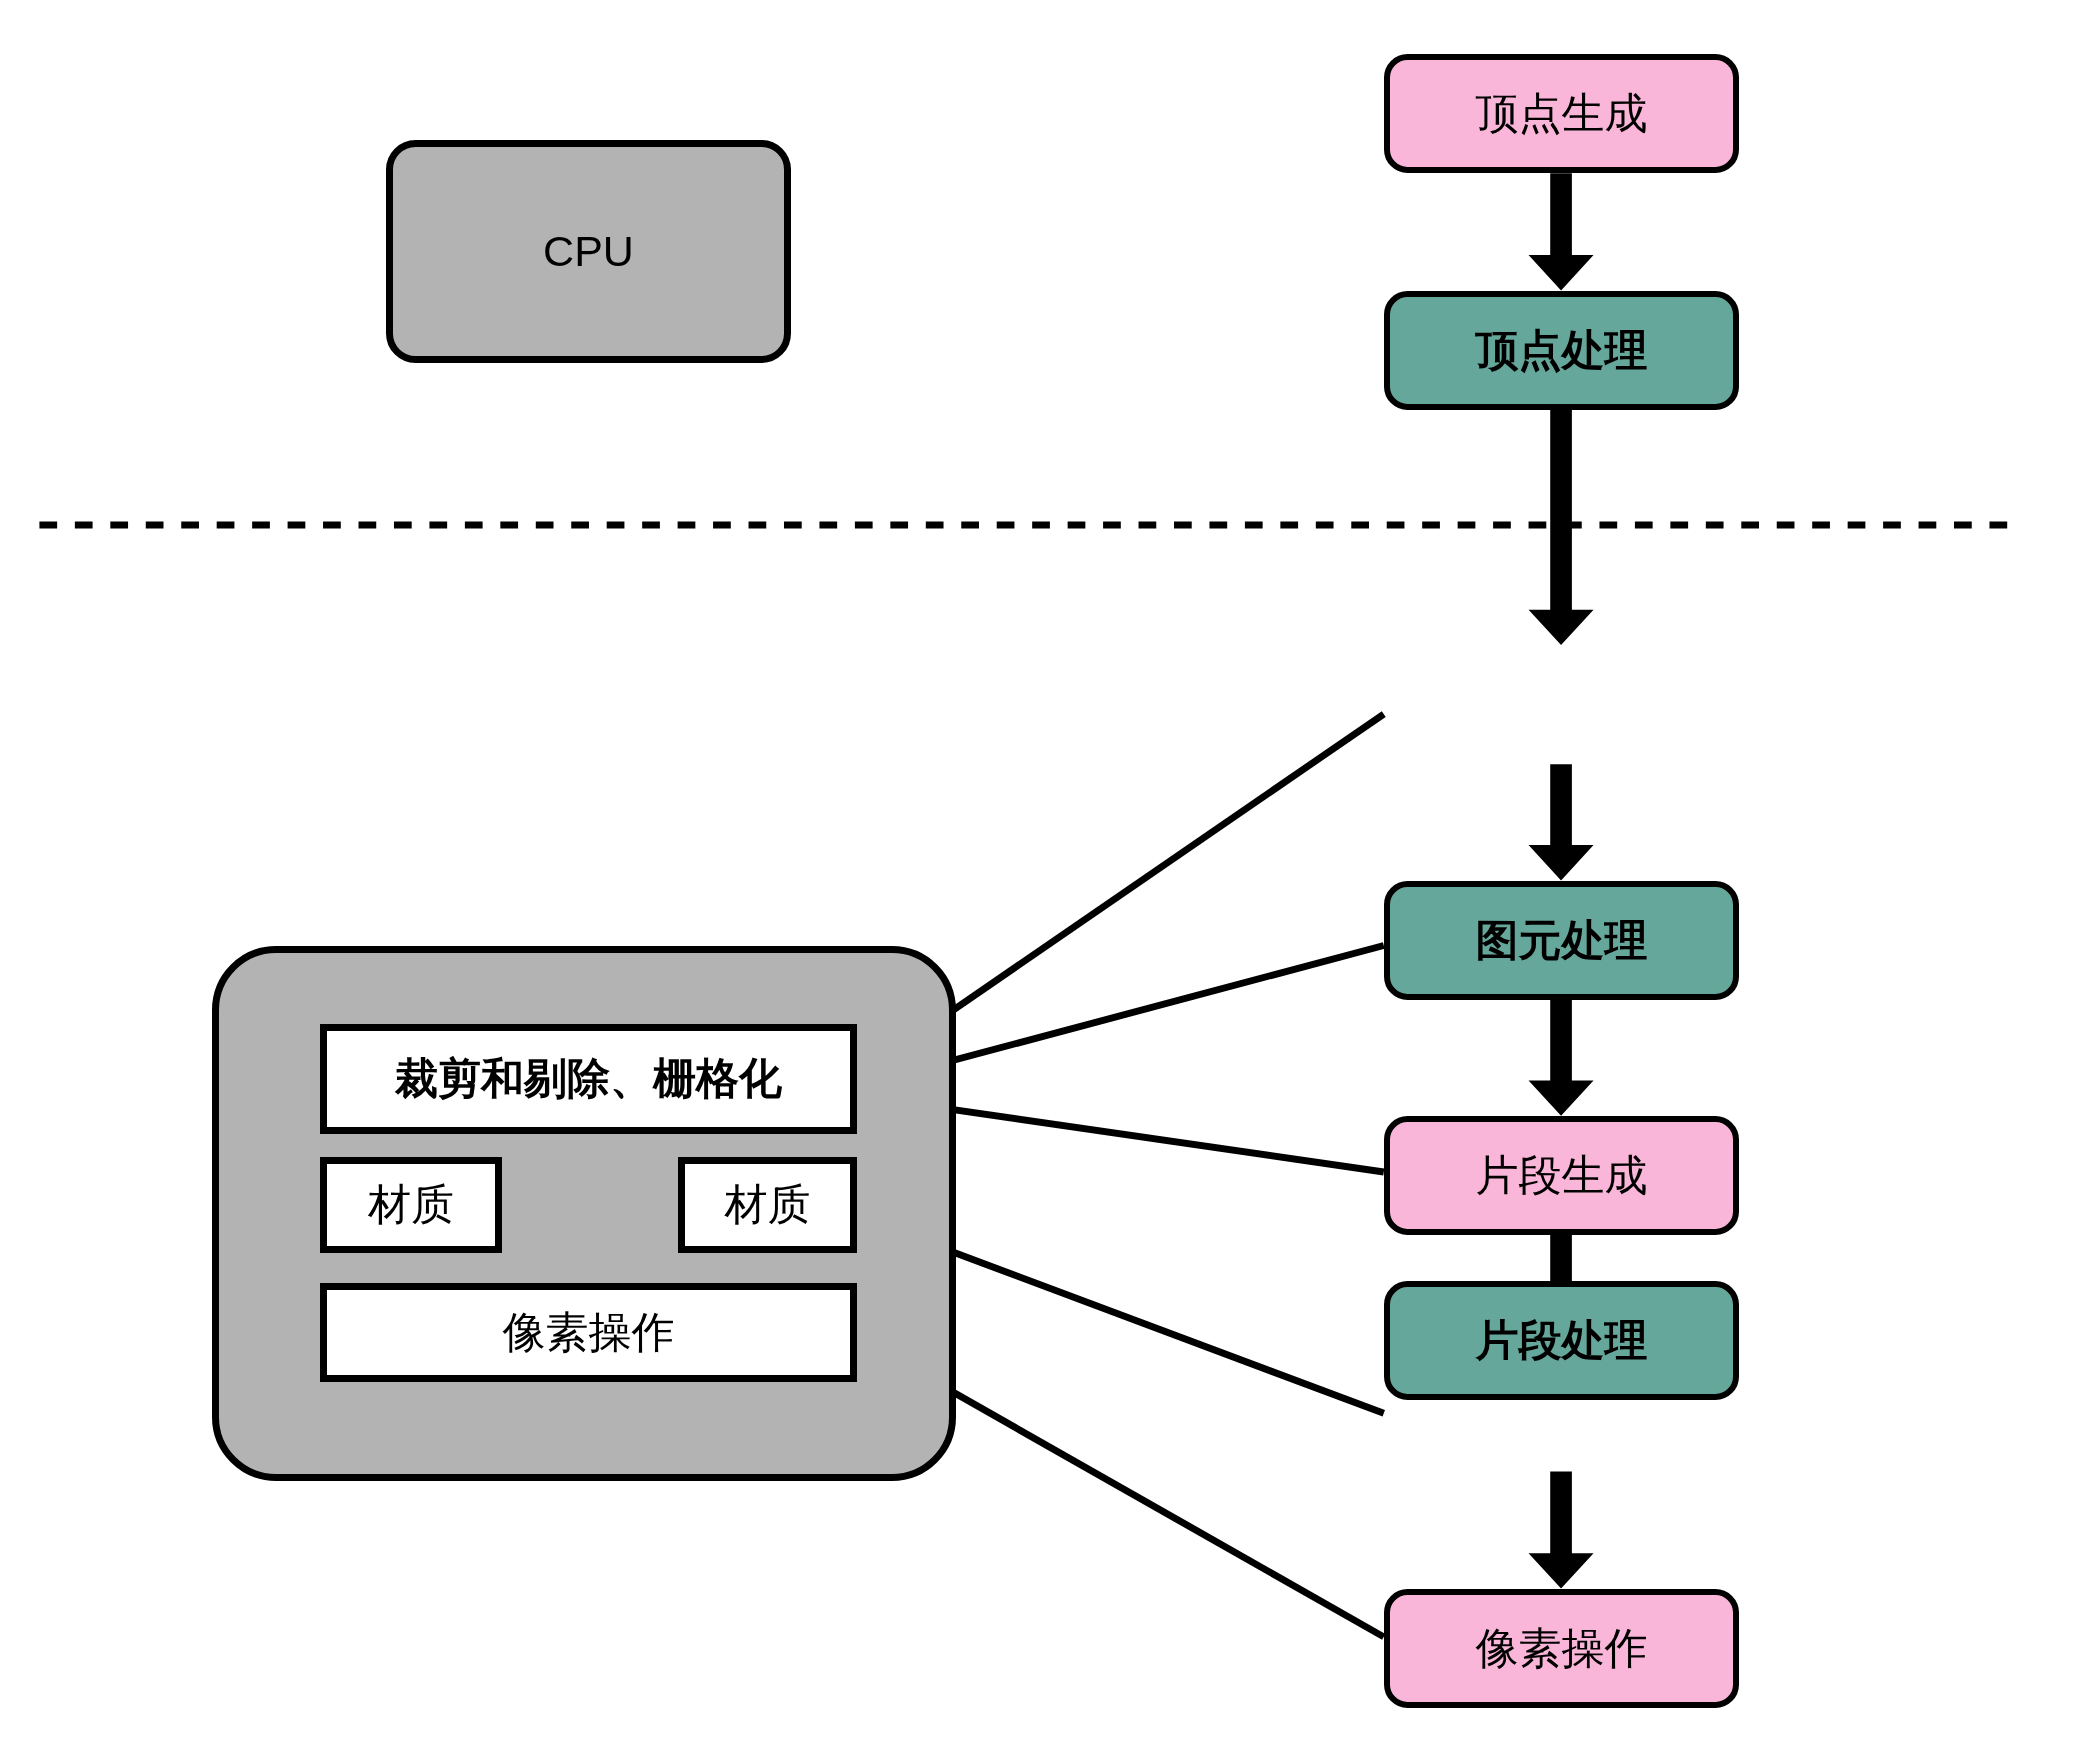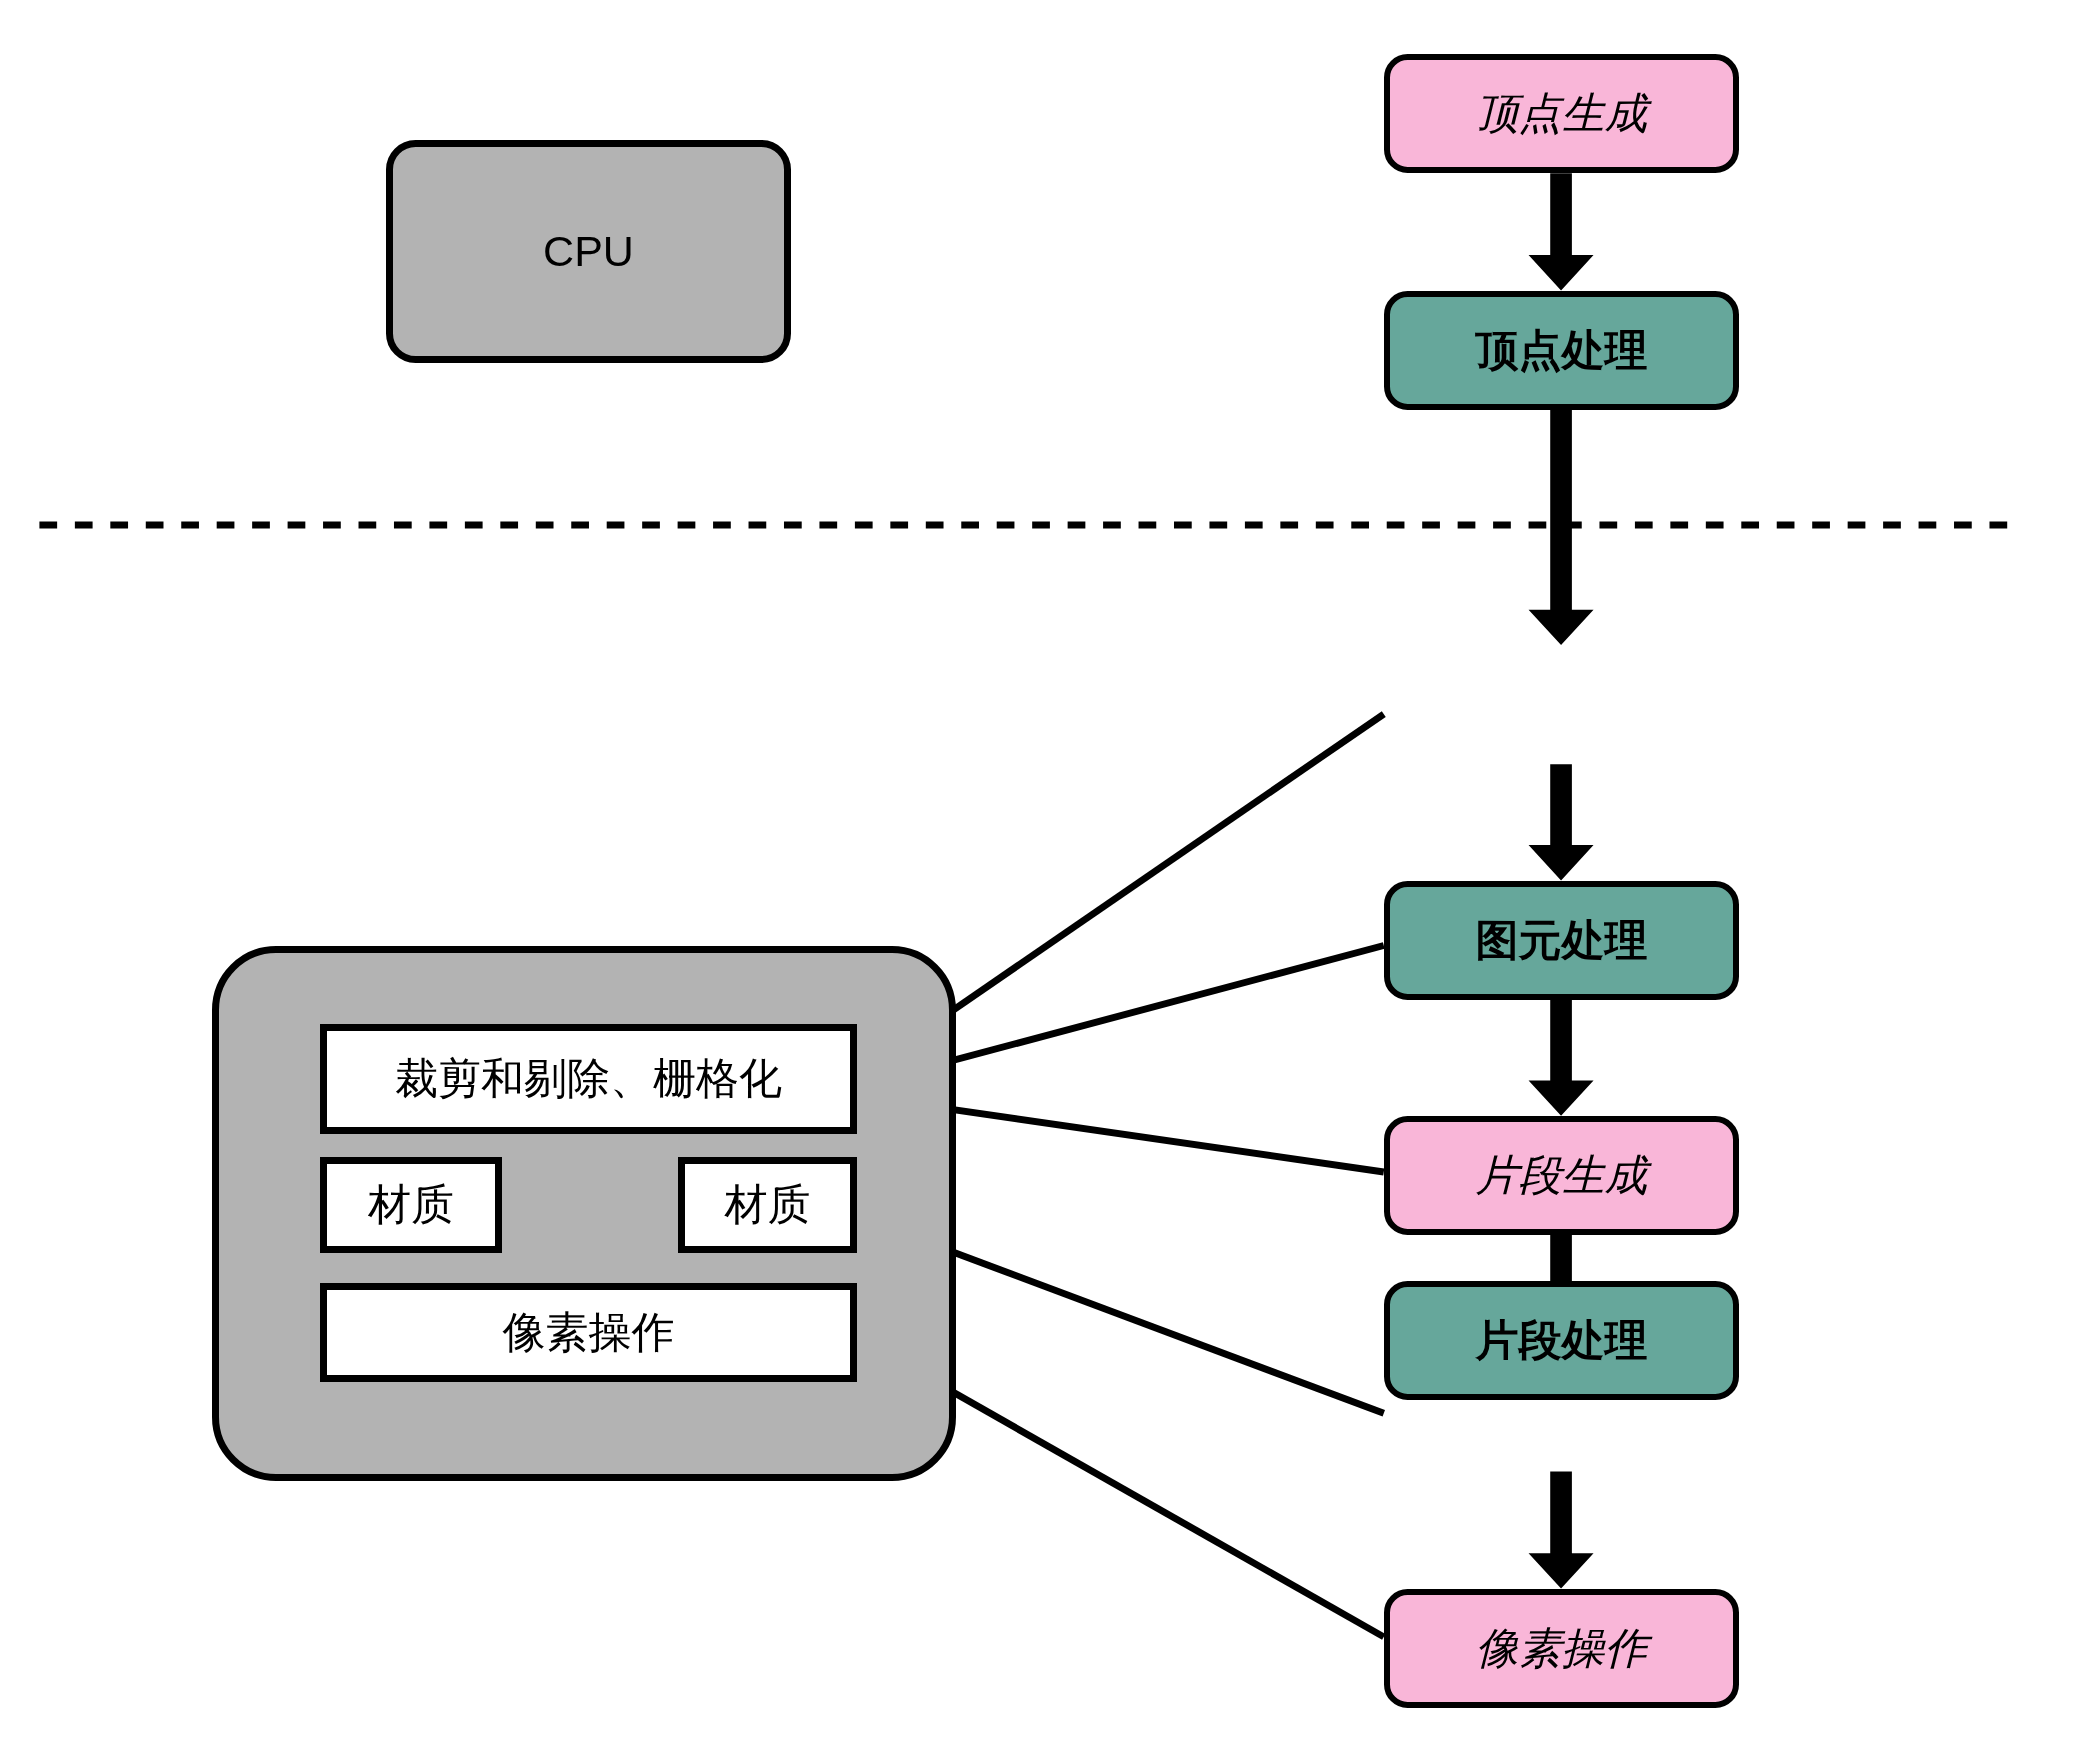--- a/index.html
+++ b/index.html
@@ -19,34 +19,34 @@
     font-size:43px;
     text-align:center;
     white-space:nowrap;
   }
   .stage-box{
     width:355px;height:119px;
     border:6.9px solid #000;
     border-radius:23.6px;
     left:1384px;
   }
-  .gen{background:#F9B6D8;font-style:italic;}
+  .gen{background:#F9B6D8;}
   .proc{background:#66A79B;font-weight:bold;}
   .cpu-box{
     left:386px;top:140px;width:405px;height:223px;
     background:#B3B3B3;border:7.9px solid #000;border-radius:29.6px;
   }
   .gpu-container{
     left:212px;top:946px;width:744px;height:535px;
     background:#B3B3B3;border:7.9px solid #000;border-radius:64px;
   }
   .unit-box{
     background:#FFFFFF;border:7.9px solid #000;border-radius:0;
   }
-  .u-clip{left:320px;top:1024px;width:537px;height:110px;}
+  .u-clip{left:320px;top:1024px;width:537px;height:110px;font-weight:bold;}
   .u-tex-left{left:320px;top:1157px;width:182px;height:96px;}
   .u-tex-right{left:678px;top:1157px;width:179px;height:96px;}
   .u-pixel{left:320px;top:1283px;width:537px;height:99px;}
 </style>
 </head>
 <body>
 
 <div id="stage">
 
   <svg id="connector-layer" viewBox="0 0 2119 1786" xmlns="http://www.w3.org/2000/svg">

